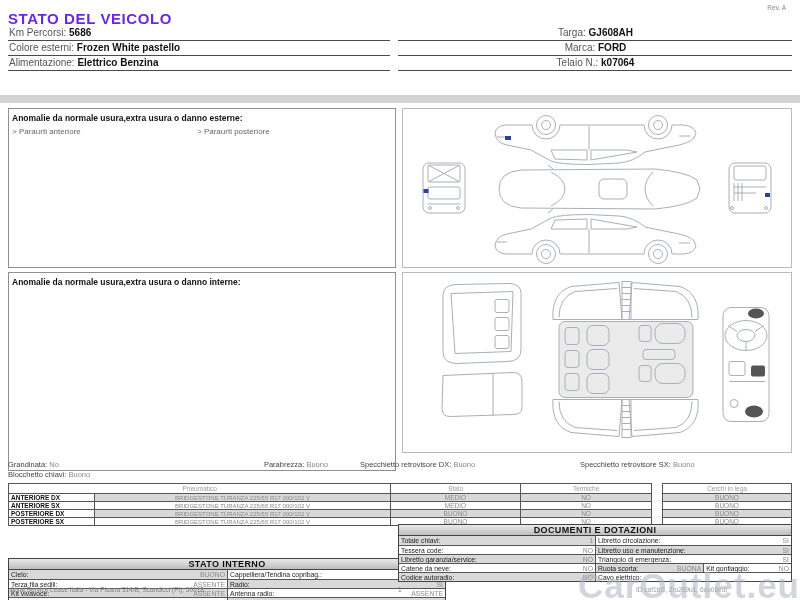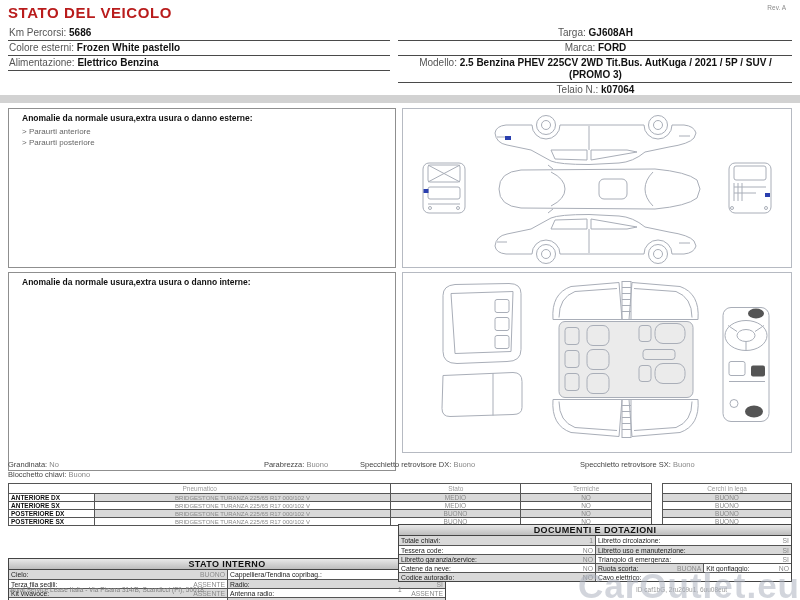--- a/index.html
+++ b/index.html
@@ -3,34 +3,34 @@
 <meta charset="utf-8">
 <style>
   * { margin:0; padding:0; box-sizing:border-box; }
   html,body { background:#e8e8e8; }
   .page {
     position:relative; width:800px; height:600px; background:#ffffff;
     font-family:"Liberation Sans", sans-serif; color:#222; overflow:hidden;
     margin:0 auto;
   }
   
-  .title { position:absolute; left:8px; top:4px; font-size:15px; font-weight:bold;
-           letter-spacing:0.6px; color:#b91c1c; }
+  .title { position:absolute; left:8px; top:10px; font-size:15px; font-weight:bold;
+           letter-spacing:0.6px; color:#6d28d9; }
   .rev   { position:absolute; right:14px; top:4px; font-size:6.5px; color:#8a8a8a; }
   .hdr-col { position:absolute; top:26px; }
   #hdr-left  { left:8px;  width:382px; }
   #hdr-right { left:398px; width:394px;text-align:center; }
   .hdr-row { min-height:13px; line-height:12px; border-bottom:1px solid #4a4a4a;
              font-size:10px; padding:1px 0 1px 1px; }
   .hdr-row .lbl { color:#555; }
   .hdr-row .val { color:#111; font-weight:bold; }
   
   .graybar { position:absolute; left:0; top:95px; width:800px; height:8px; background:#d2d2d2; }
   
-  .anom-box { position:absolute; border:1px solid #8f8f8f; background:#fff; padding:4px 13px; }
+  .anom-box { position:absolute; border:1px solid #8f8f8f; background:#fff; padding:4px 3px; }
   #ext-box { left:8px;  top:108px; width:388px; height:160px; }
   #int-box { left:8px;  top:272px; width:388px; height:199px; }
   .anom-head { font-size:8.5px; font-weight:bold; color:#111; margin-bottom:3px; }
   .anom-items { display:flex; flex-wrap:wrap; }
   .anom-item { width:185px; font-size:8px; color:#666; line-height:11px; }
   .diag-box { position:absolute; border:1px solid #b6bac2; background:#fff; }
   #ext-diag { left:402px; top:108px; width:390px; height:160px; }
   #int-diag { left:402px; top:272px; width:390px; height:181px; }
   .diag-box svg { display:block; width:100%; height:100%; }
   
@@ -95,21 +95,20 @@
   <div class="rev">Rev. A</div>
 
   <div class="hdr-col" id="hdr-left">
       <div class="hdr-row"><span class="lbl">Km Percorsi: </span><span class="val">5686</span></div>
       <div class="hdr-row"><span class="lbl">Colore esterni: </span><span class="val">Frozen White pastello</span></div>
       <div class="hdr-row"><span class="lbl">Alimentazione: </span><span class="val">Elettrico Benzina</span></div>
     </div>
   <div class="hdr-col" id="hdr-right">
       <div class="hdr-row"><span class="lbl">Targa: </span><span class="val">GJ608AH</span></div>
       <div class="hdr-row"><span class="lbl">Marca: </span><span class="val">FORD</span></div>
-      <div class="hdr-row"><span class="lbl">Modello: </span><span class="val">2.5 Benzina PHEV 225CV 2WD Tit.Bus. AutKuga / 2021 / 5P / SUV / (PROMO 3)</span></div>
       <div class="hdr-row"><span class="lbl">Telaio N.: </span><span class="val">k07064</span></div>
     </div>
 
   <div class="graybar"></div>
 
   <div class="anom-box" id="ext-box">
     <div class="anom-head">Anomalie da normale usura,extra usura o danno esterne:</div>
     <div class="anom-items" id="ext-items">
         <span class="anom-item">&gt; Paraurti anteriore</span>
         <span class="anom-item">&gt; Paraurti posteriore</span>

